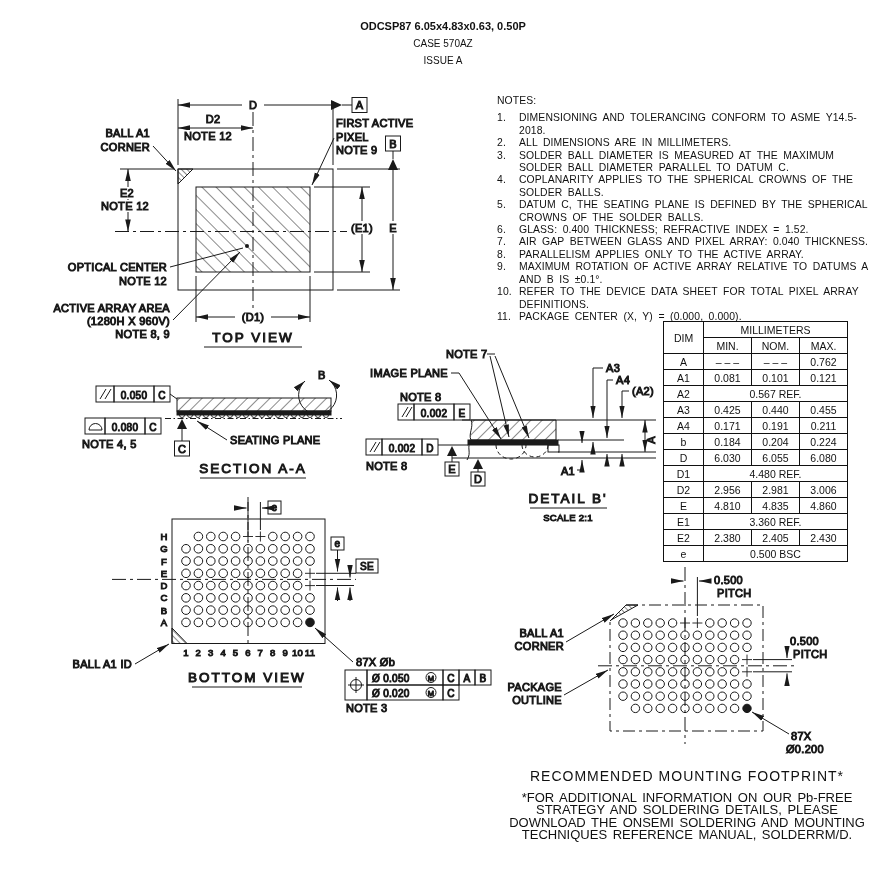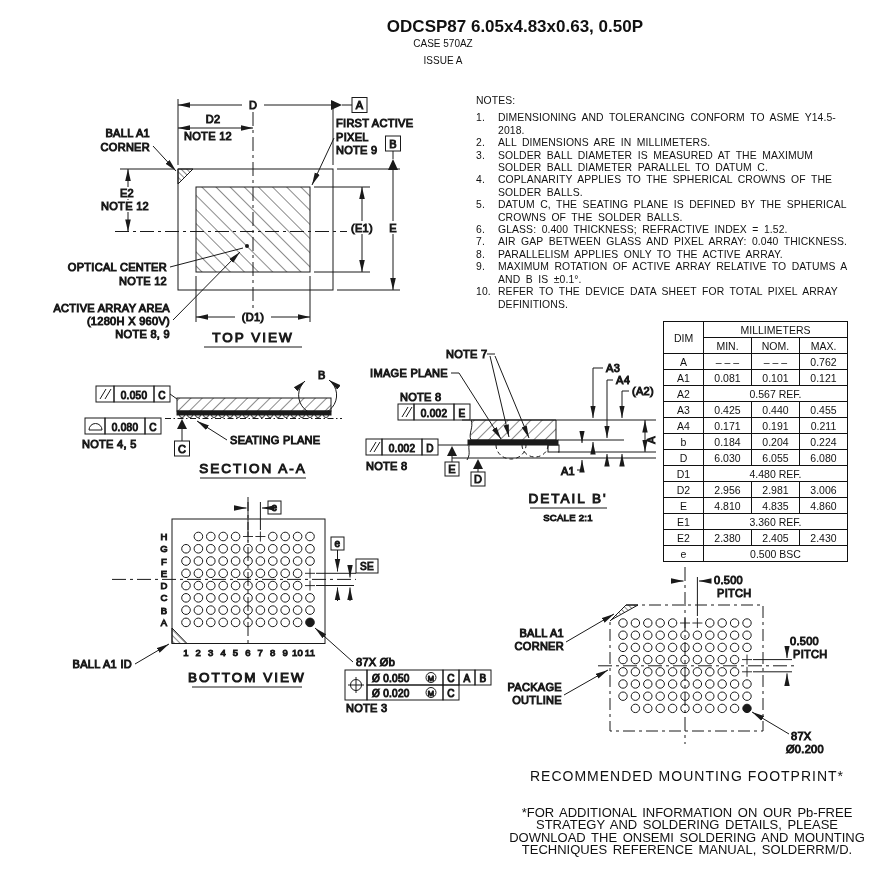--- a/index.html
+++ b/index.html
@@ -4,31 +4,31 @@
 <style>
   * { margin:0; padding:0; box-sizing:border-box; }
   body { background:#fff; font-family:"Liberation Sans", sans-serif; color:#111; }
   .page { position:relative; width:874px; height:872px; background:#fff; overflow:hidden; }
   svg.drawing { position:absolute; left:0; top:0; }
   svg text { font-family:"Liberation Sans", sans-serif; fill:#111; font-size:11px; letter-spacing:0.3px; }
   svg text.small { font-size:9.5px; }
   svg text.fcf { font-size:10px; }
   svg text.vtitle { font-size:13.5px; letter-spacing:2px; }
   .title-block { position:absolute; left:243px; top:18px; width:400px; text-align:center; line-height:17px; }
-  .title-block .t1 { font-weight:bold; font-size:17px;text-align:right; }
+  .title-block .t1 { font-weight:bold; font-size:11px; }
   .title-block .t2 { font-size:10px; }
-  .notes { position:absolute; left:476px; top:95px; width:372px; font-size:10.4px; line-height:12.4px; letter-spacing:0.1px; word-spacing:2.5px; }
+  .notes { position:absolute; left:497px; top:95px; width:372px; font-size:10.4px; line-height:12.4px; letter-spacing:0.1px; word-spacing:2.5px; }
   .notes .nh { margin-bottom:5px; }
   .note { display:flex; }
   .note .n { width:22px; flex:none; }
   .note .t { flex:1; }
   table.dims { position:absolute; left:663px; top:312px; border-collapse:collapse; font-size:10.5px; table-layout:fixed;margin-top:9px; }
   table.dims td, table.dims th { border:1px solid #111; text-align:center; padding:0; height:16px; font-weight:normal; }
   .footer { position:absolute; left:500px; top:768px; width:374px; text-align:center; }
-  .footer .ft { font-size:14px; letter-spacing:1px; margin-bottom:23px; }
+  .footer .ft { font-size:14px; letter-spacing:1px; margin-bottom:8px; }
   .footer .fn { font-size:13px; line-height:12.4px; word-spacing:2px; }
 </style>
 </head>
 <body>
 
 <div class="page">
 
 <svg class="drawing" width="874" height="872" viewBox="0 0 874 872">
   <defs>
     <marker id="arw" orient="auto-start-reverse" markerUnits="userSpaceOnUse" markerWidth="14" markerHeight="8" refX="12.5" refY="3.5">
@@ -595,20 +595,24 @@
           <span class="t">PARALLELISM APPLIES ONLY TO THE ACTIVE ARRAY.</span>
         </div>
         <div class="note">
           <span class="n">9.</span>
           <span class="t">MAXIMUM ROTATION OF ACTIVE ARRAY RELATIVE TO DATUMS A AND B IS ±0.1°.</span>
         </div>
         <div class="note">
           <span class="n">10.</span>
           <span class="t">REFER TO THE DEVICE DATA SHEET FOR TOTAL PIXEL ARRAY DEFINITIONS.</span>
         </div>
+        <div class="note">
+          <span class="n">11.</span>
+          <span class="t">PACKAGE CENTER (X, Y) = (0.000, 0.000).</span>
+        </div>
       </div>
 </div>
 
 <table class="dims">
   <thead>
     <tr>
       <th style="width:40px" rowspan="2">DIM</th>
       <th colspan="3">MILLIMETERS</th>
     </tr>
     <tr>

